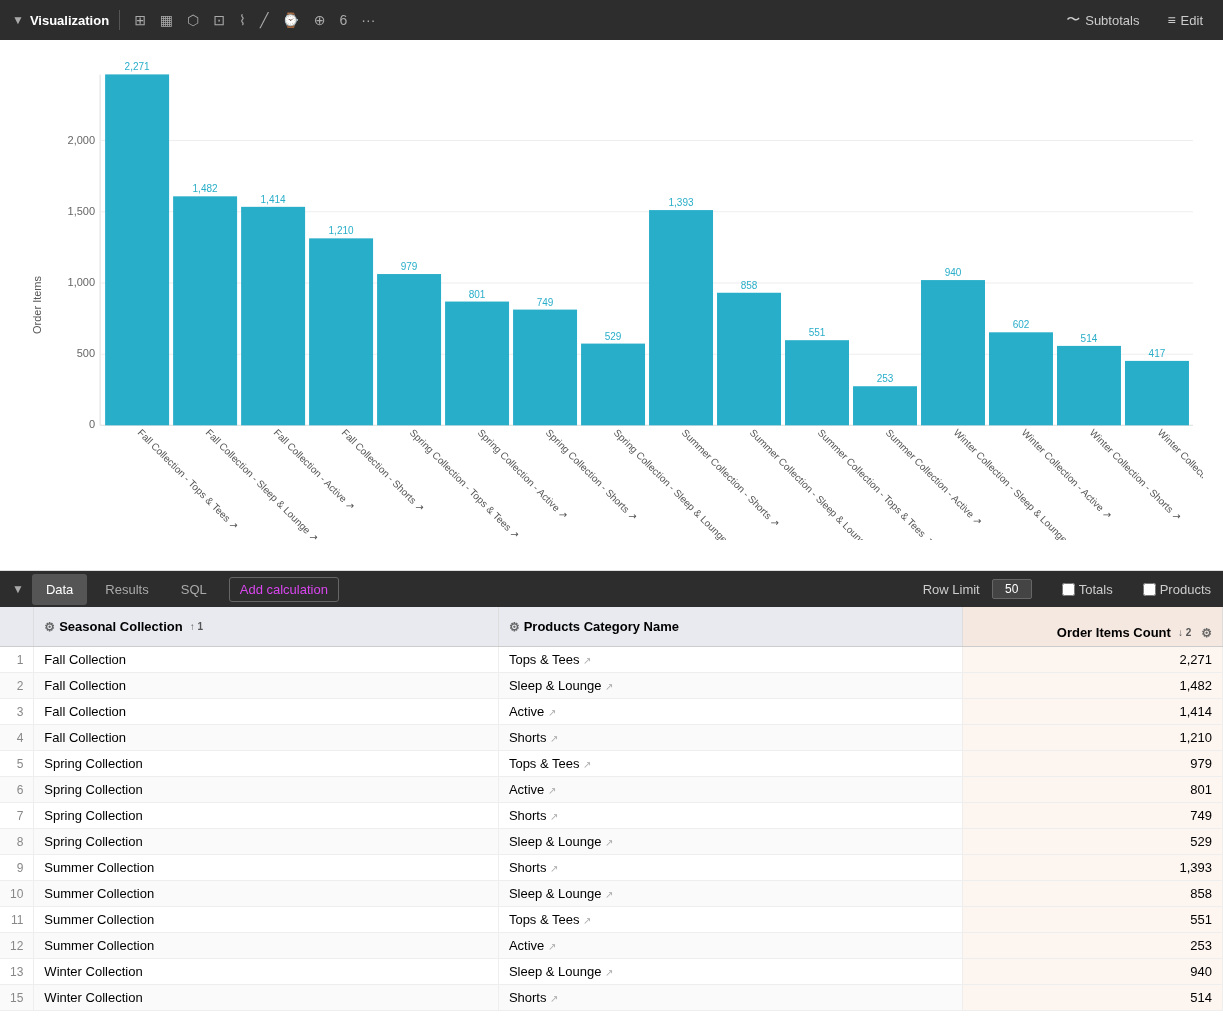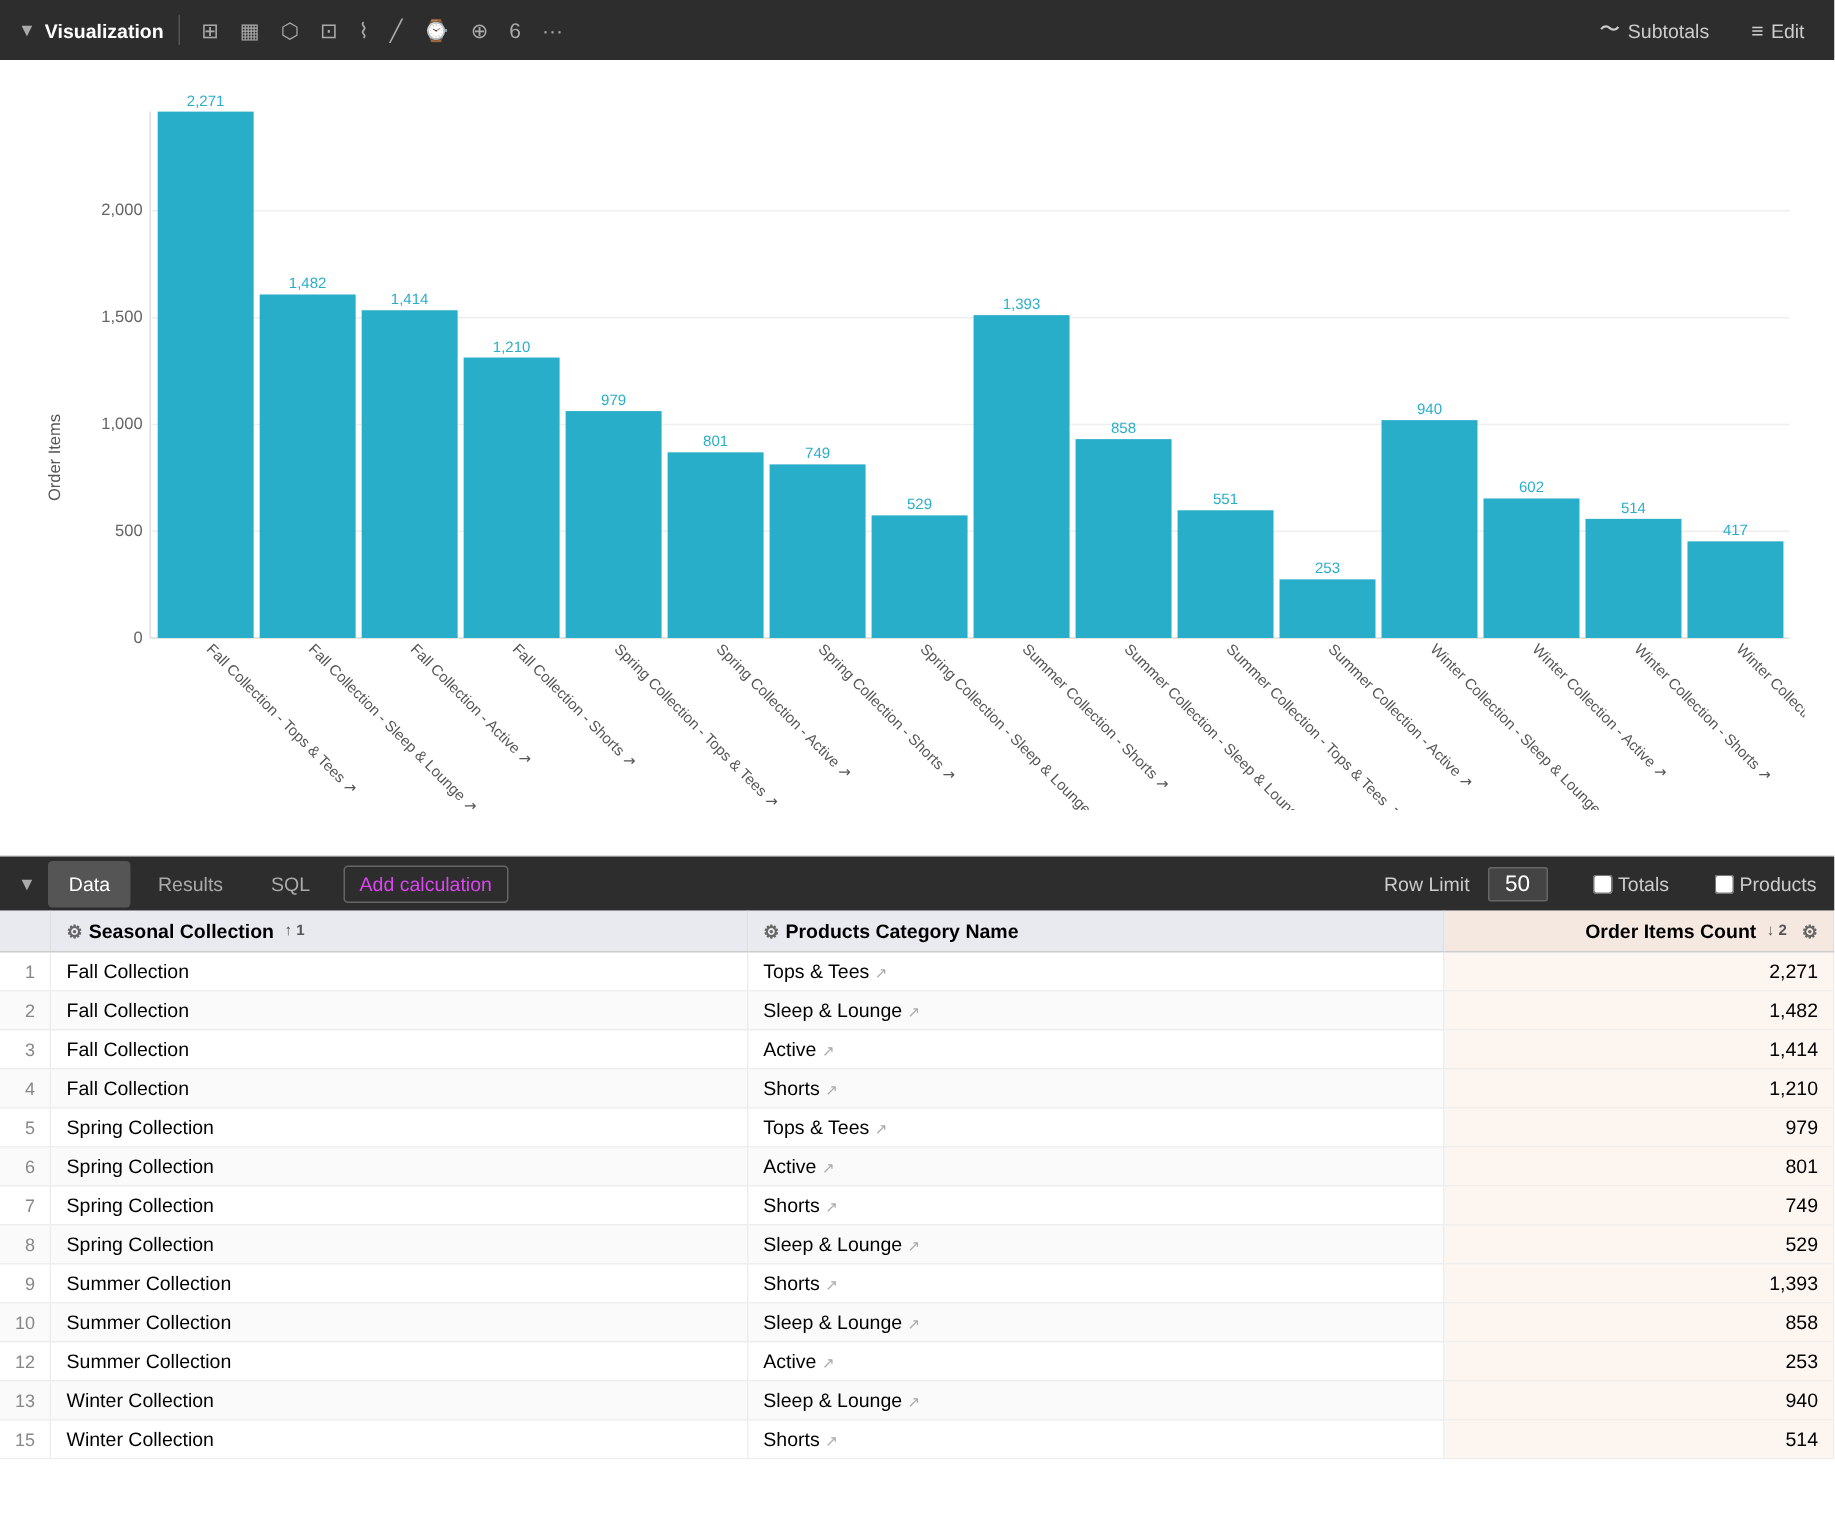--- a/index.html
+++ b/index.html
@@ -41,21 +41,21 @@
       background: transparent; border: none; color: #aaa;
     }
     .panel-tab.active { background: #555; color: #fff; }
     .panel-tab-btn {
       padding: 4px 10px; font-size: 13px; border: 1px solid #666; border-radius: 3px;
       color: #d946ef; cursor: pointer; background: transparent; margin-left: 4px;
     }
     .panel-right { margin-left: auto; display: flex; align-items: center; gap: 12px; color: #ccc; font-size: 13px; }
     .row-limit-input {
       width: 40px; background: #444; border: 1px solid #666; color: #fff;
-      padding: 2px 4px; font-size: 15px; border-radius: 2px; text-align: center;
+      padding: 2px 4px; font-size: 12px; border-radius: 2px; text-align: center;
     }
     .checkbox-label { display: flex; align-items: center; gap: 4px; cursor: pointer; padding-left: 18px; }
     .checkbox-label input { cursor: pointer; }
 
     
     .data-table { width: 100%; border-collapse: collapse; font-size: 13px; }
     .data-table th {
       background: #e8eaf0; padding: 6px 10px; text-align: left; font-weight: 600;
       border-bottom: 1px solid #ccc; border-right: 1px solid #ddd; position: relative;
       white-space: nowrap;
@@ -209,21 +209,21 @@
               <span class="sort-indicator">↑ 1</span>
             </div>
           </th>
           <th style="width:38%;">
             <div class="header-content">
               <span style="color:#666;font-size:12px;">⚙</span>
               <span>Products Category Name</span>
             </div>
           </th>
           <th class="numeric">
-            <div class="header-content" style="justify-content:flex-end;">
+            <div class="header-content" style="justify-content:flex-end;margin-top:12px;">
               <span>Order Items Count</span>
               <span class="sort-indicator">↓ 2</span>
               <span style="color:#666;font-size:12px;margin-left:6px;">⚙</span>
             </div>
           </th>
         </tr>
       </thead>
       <tbody id="table-body">
       <tr>
             <td class="row-num">1</td>
@@ -279,20 +279,26 @@
             <td>Shorts <span style="color:#aaa;font-size:10px;">↗</span></td>
             <td class="numeric numeric-col">1,393</td>
           </tr>
           <tr>
             <td class="row-num">10</td>
             <td>Summer Collection</td>
             <td>Sleep &amp; Lounge <span style="color:#aaa;font-size:10px;">↗</span></td>
             <td class="numeric numeric-col">858</td>
           </tr>
           <tr>
+            <td class="row-num">11</td>
+            <td>Summer Collection</td>
+            <td>Tops &amp; Tees <span style="color:#aaa;font-size:10px;">↗</span></td>
+            <td class="numeric numeric-col">551</td>
+          </tr>
+          <tr>
             <td class="row-num">12</td>
             <td>Summer Collection</td>
             <td>Active <span style="color:#aaa;font-size:10px;">↗</span></td>
             <td class="numeric numeric-col">253</td>
           </tr>
           <tr>
             <td class="row-num">13</td>
             <td>Winter Collection</td>
             <td>Sleep &amp; Lounge <span style="color:#aaa;font-size:10px;">↗</span></td>
             <td class="numeric numeric-col">940</td>

